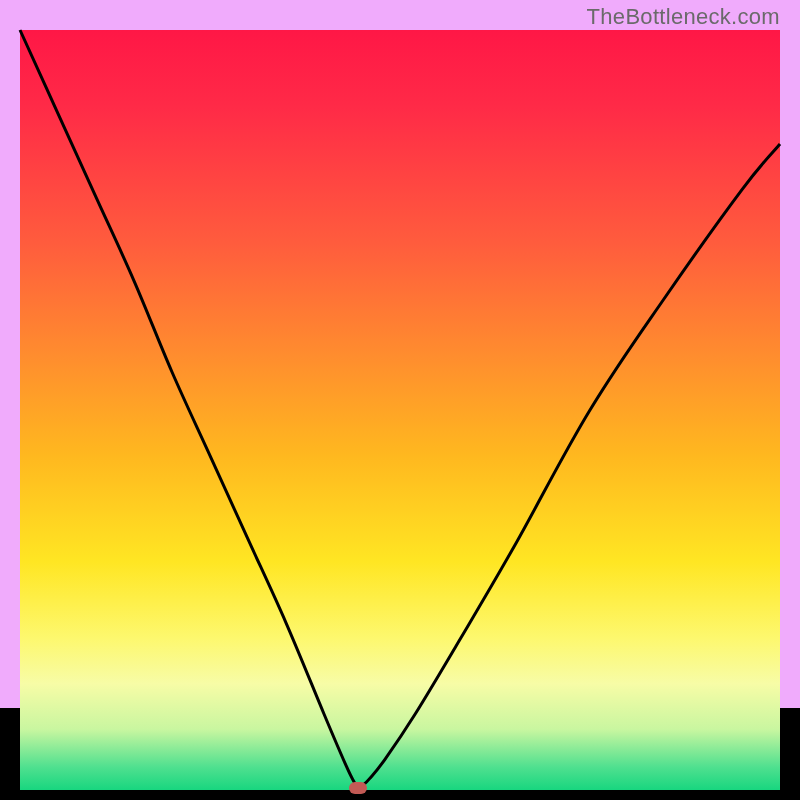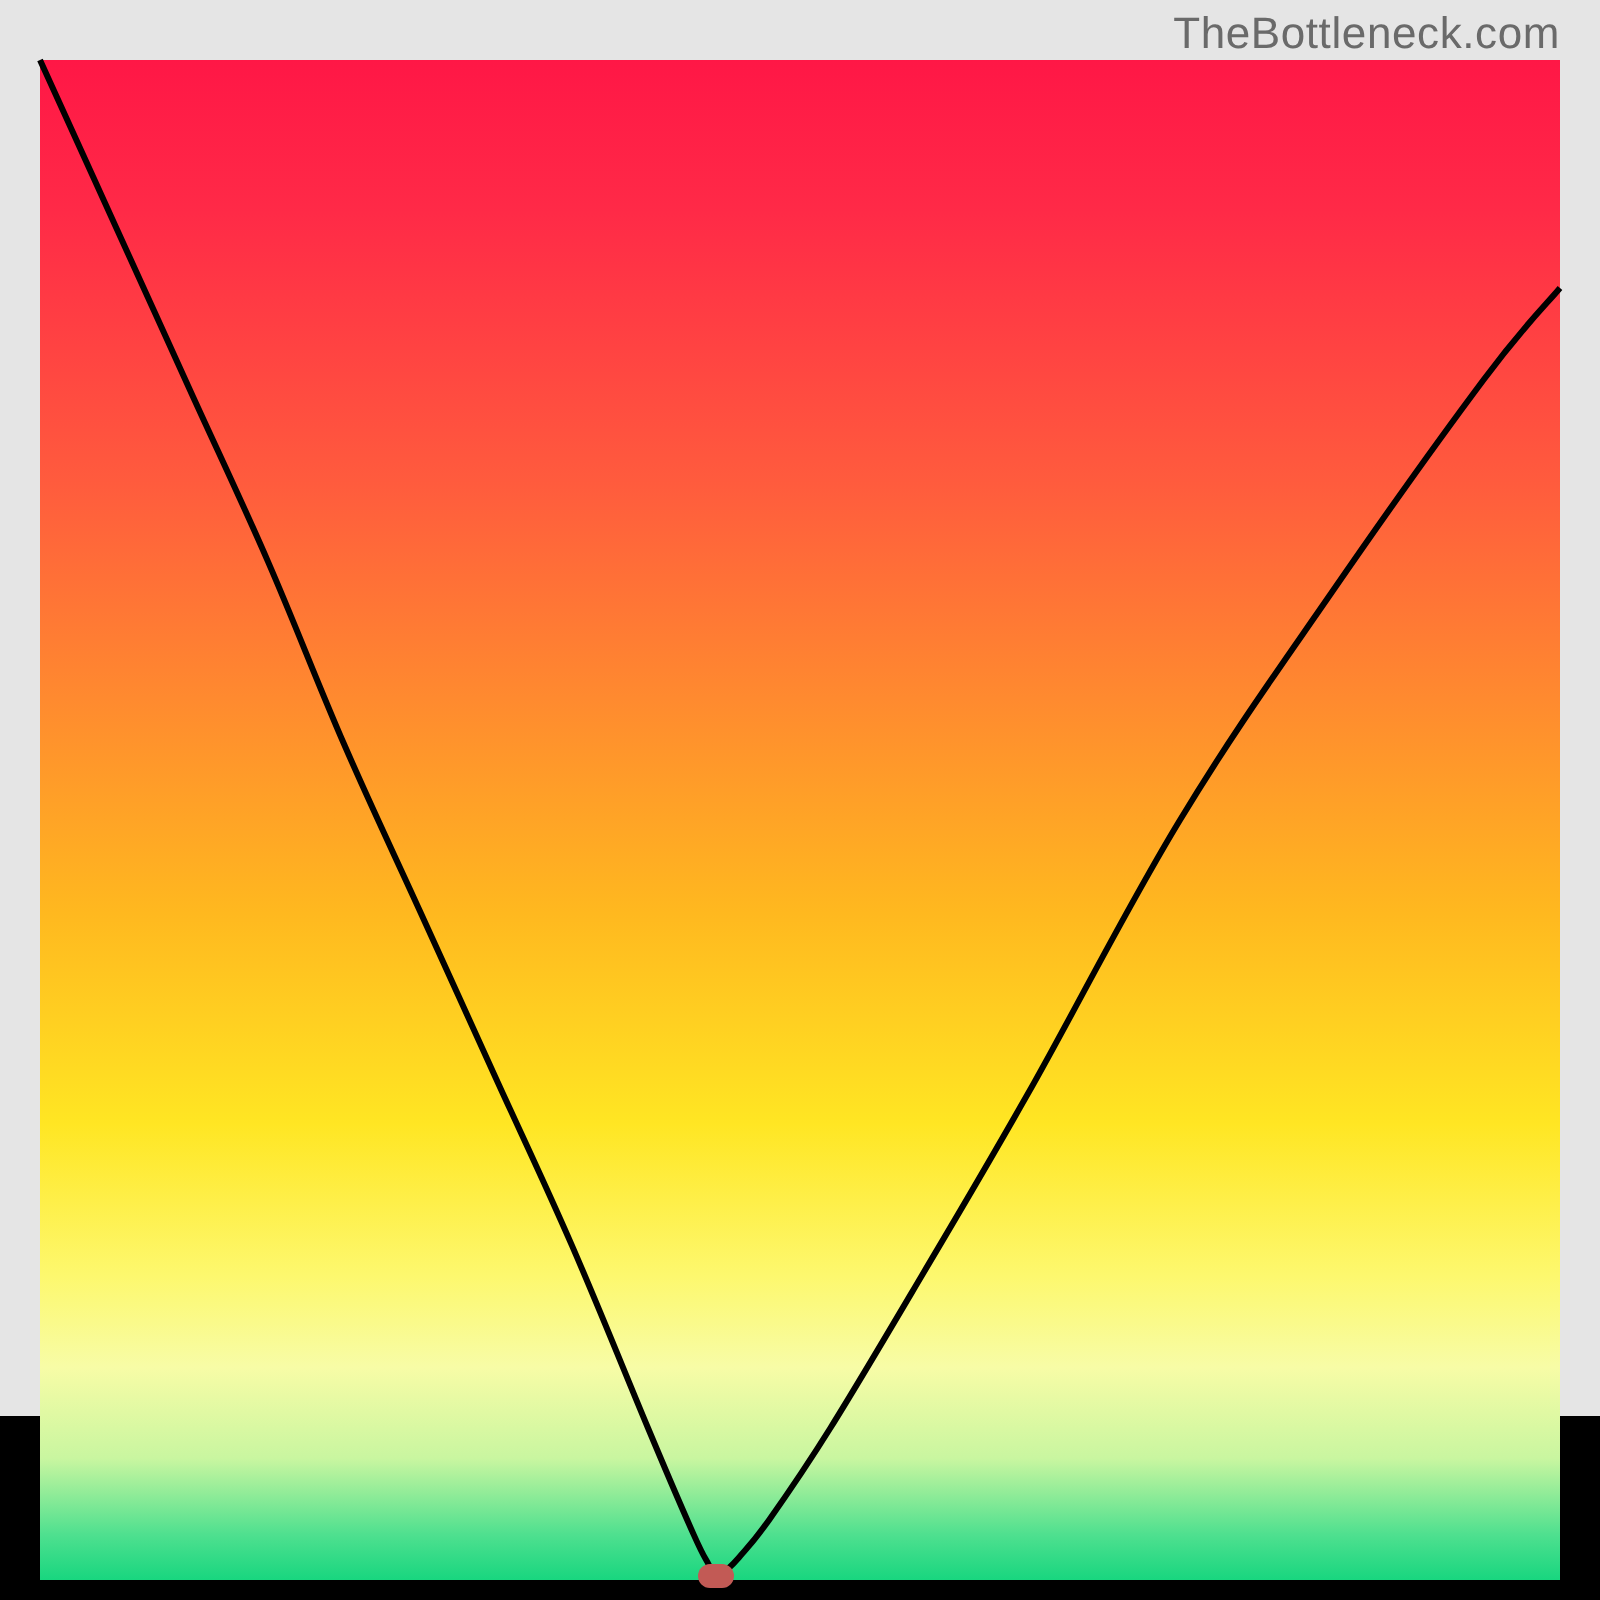--- a/index.html
+++ b/index.html
@@ -8,21 +8,21 @@
     width: 800px;
     height: 800px;
     overflow: hidden;
     background: #000;
     font-family: Arial, Helvetica, sans-serif;
   }
   .frame {
     position: relative;
     width: 800px;
     height: 708px;
-    background: #e5e5e5;
+    background: #f0abfc;
   }
   .watermark {
     position: absolute;
     top: 4px;
     right: 20px;
     color: #6a6a6a;
     font-size: 22px;
     font-weight: 500;
     letter-spacing: 0.3px;
     user-select: none;

